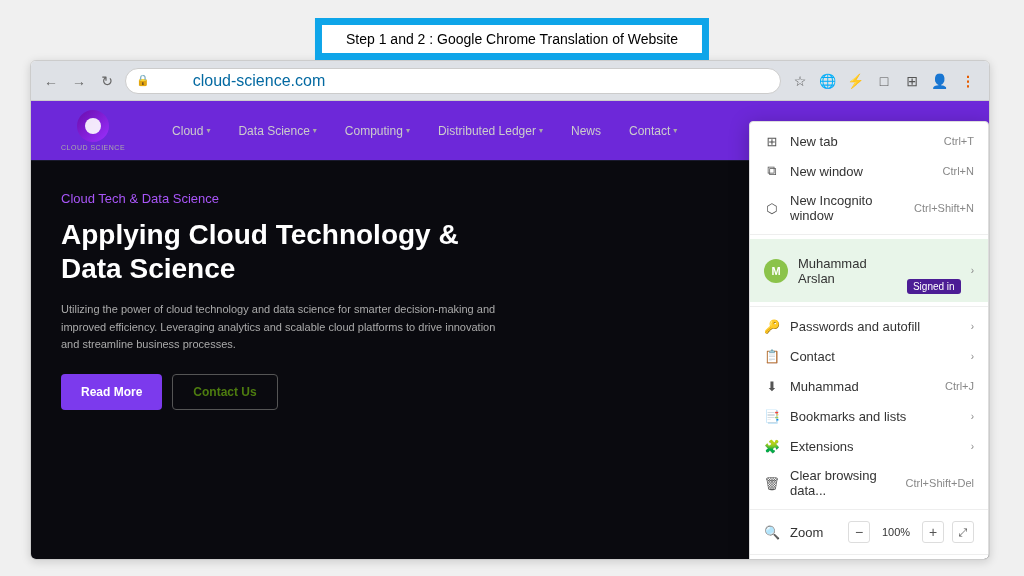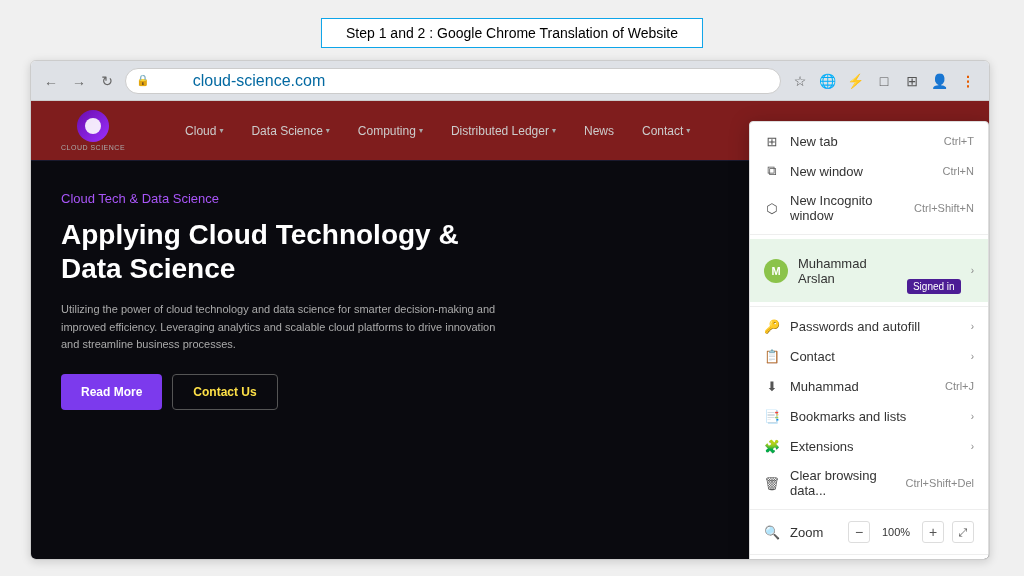--- a/index.html
+++ b/index.html
@@ -11,21 +11,21 @@
       overflow: hidden;
       position: relative;
     }
 
     
     .step-label {
       position: absolute;
       top: 18px;
       left: 50%;
       transform: translateX(-50%);
-      border: 1px solid #0ea5e9;
+      border: 7px solid #0ea5e9;
       padding: 6px 24px;
       background: white;
       font-size: 14px;
       font-weight: 500;
       white-space: nowrap;
       z-index: 100;
     }
 
     
     .browser {
@@ -104,26 +104,26 @@
     
     .website {
       background: #0a0a0f;
       height: calc(100% - 40px);
       overflow: hidden;
       position: relative;
     }
 
     
     .site-nav {
-      background: #7f1d1d;
+      background: #6d28d9;
       height: 60px;
       display: flex;
       align-items: center;
       padding: 0 30px;
-      gap: 16px;
+      gap: 3px;
       border-bottom: 1px solid #1a1a2e;
     }
     .site-logo {
       display: flex;
       flex-direction: column;
       align-items: center;
       margin-right: 30px;
     }
     .logo-icon {
       width: 32px;
@@ -200,21 +200,21 @@
       color: white;
       border: none;
       padding: 10px 20px;
       border-radius: 4px;
       font-size: 12px;
       font-weight: 700;
       cursor: pointer;
     }
     .btn-secondary {
       background: transparent;
-      color: #fde047;
+      color: #4d7c0f;
       border: 1px solid #555;
       padding: 10px 20px;
       border-radius: 4px;
       font-size: 12px;
       font-weight: 600;
       cursor: pointer;
     }
 
     
     .context-menu {

